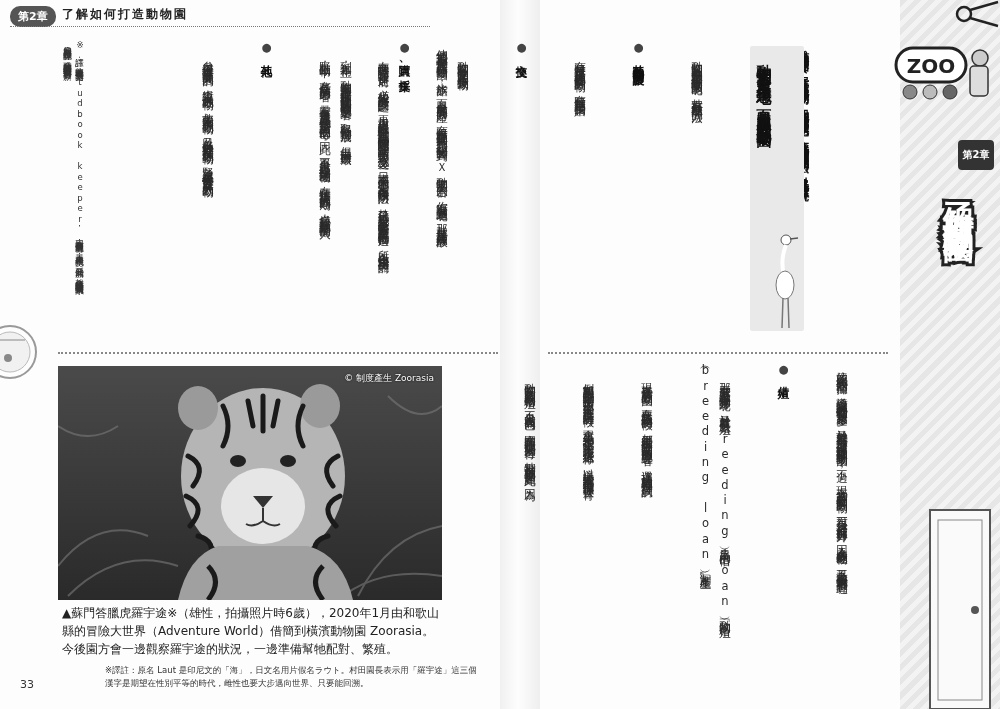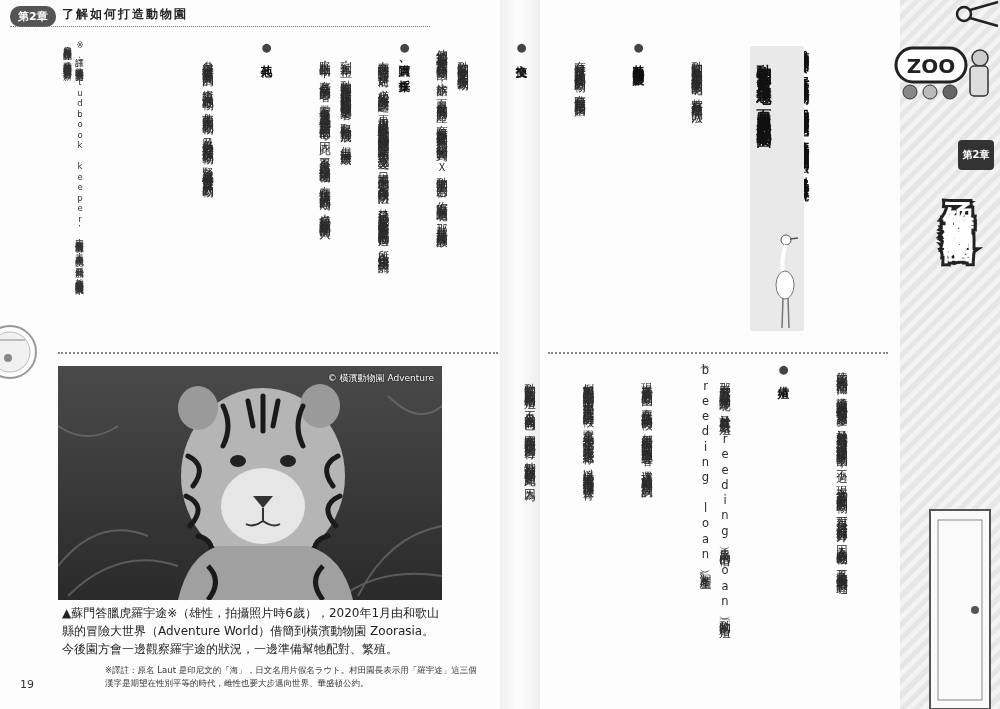--- a/index.html
+++ b/index.html
@@ -124,26 +124,26 @@
       <ellipse cx="230" cy="95" rx="8" ry="6" fill="#222"></ellipse>
       <path d="M195 130 L215 130 L205 142 Z" fill="#333"></path>
       <path d="M205 142 L205 155 M205 155 Q195 162 188 158 M205 155 Q215 162 222 158" stroke="#333" stroke-width="2" fill="none"></path>
 
       <path d="M120 234 Q130 190 160 180 L250 180 Q285 190 295 234 Z" fill="#a0a0a0"></path>
       <g stroke="#1a1a1a" stroke-width="5" fill="none">
         <path d="M150 200 Q165 215 150 234"></path>
           <path d="M265 200 Q250 215 265 234"></path>
       </g>
     </svg>
-    <span class="credit">© 橫濱動物園 Adventure</span>
+    <span class="credit">© 制度產生 Zoorasia</span>
   </div>
 
   <div class="caption">▲蘇門答臘虎羅宇途※（雄性，拍攝照片時6歲），2020年1月由和歌山縣的冒險大世界（Adventure World）借簡到橫濱動物園 Zoorasia。今後園方會一邊觀察羅宇途的狀況，一邊準備幫牠配對、繁殖。</div>
-  <div class="footnote-bottom">※譯註：原名 Laut 是印尼文的「海」，日文名用片假名ラウト。村田園長表示用「羅宇途」這三個漢字是期望在性別平等的時代，雌性也要大步邁向世界、華盛頓公約。</div>
-  <div class="page-num">19</div>
+  <div class="footnote-bottom">※譯註：原名 Laut 是印尼文的「海」，日文名用片假名ラウト。村田園長表示用「羅宇途」這三個漢字是期望在性別平等的時代，雌性也要大步邁向世界、只要能回溯。</div>
+  <div class="page-num">33</div>
 
   <svg class="bell-deco" viewBox="0 0 46 80">
     <circle cx="10" cy="30" r="26" fill="none" stroke="#999" stroke-width="2"></circle>
     <circle cx="10" cy="30" r="20" fill="#f1f1f1" stroke="#bbb" stroke-width="1"></circle>
     <circle cx="8" cy="36" r="4" fill="#888"></circle>
     <path d="M-5 18 L25 18" stroke="#aaa" stroke-width="1.5"></path>
   </svg>
 
   <div class="gutter"></div>
 

